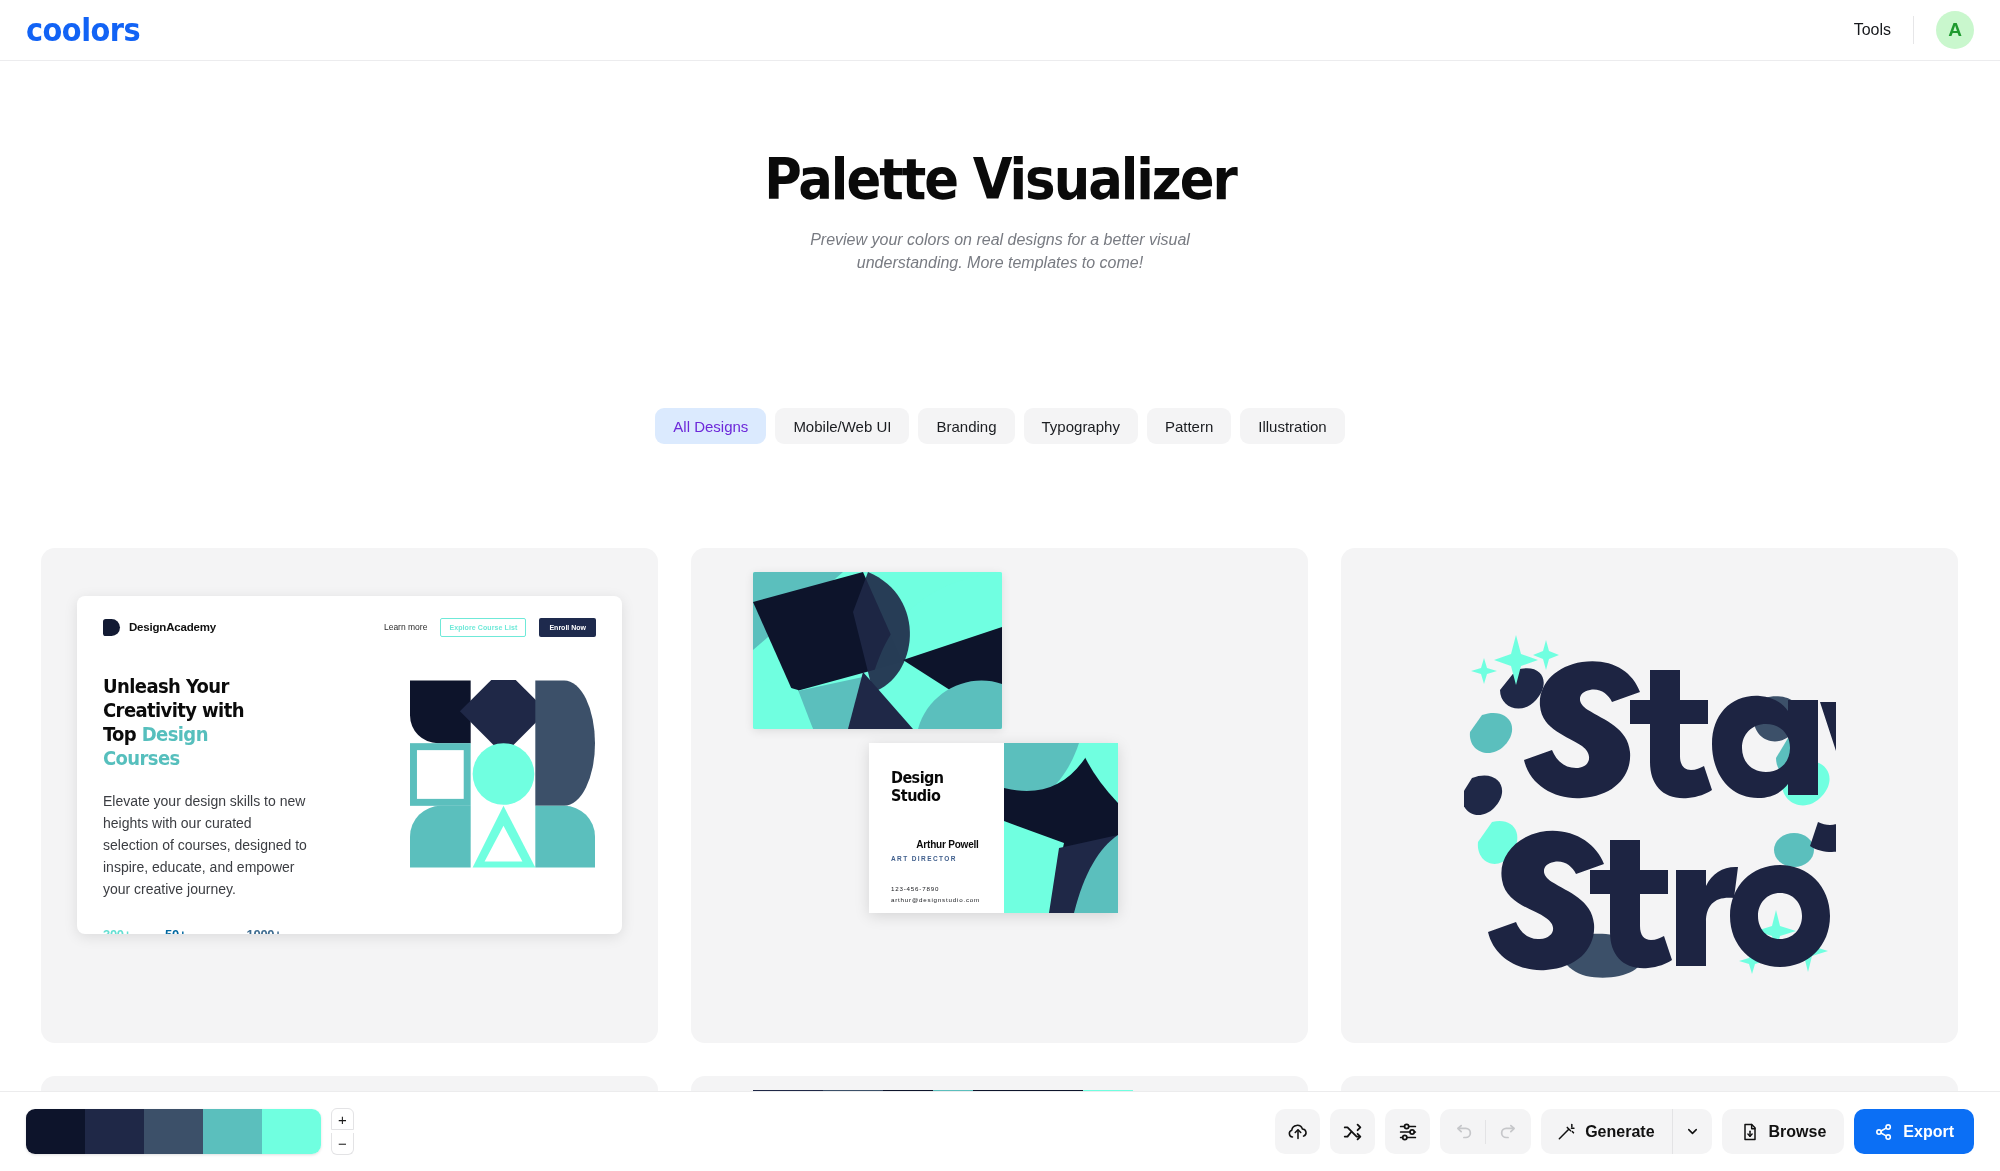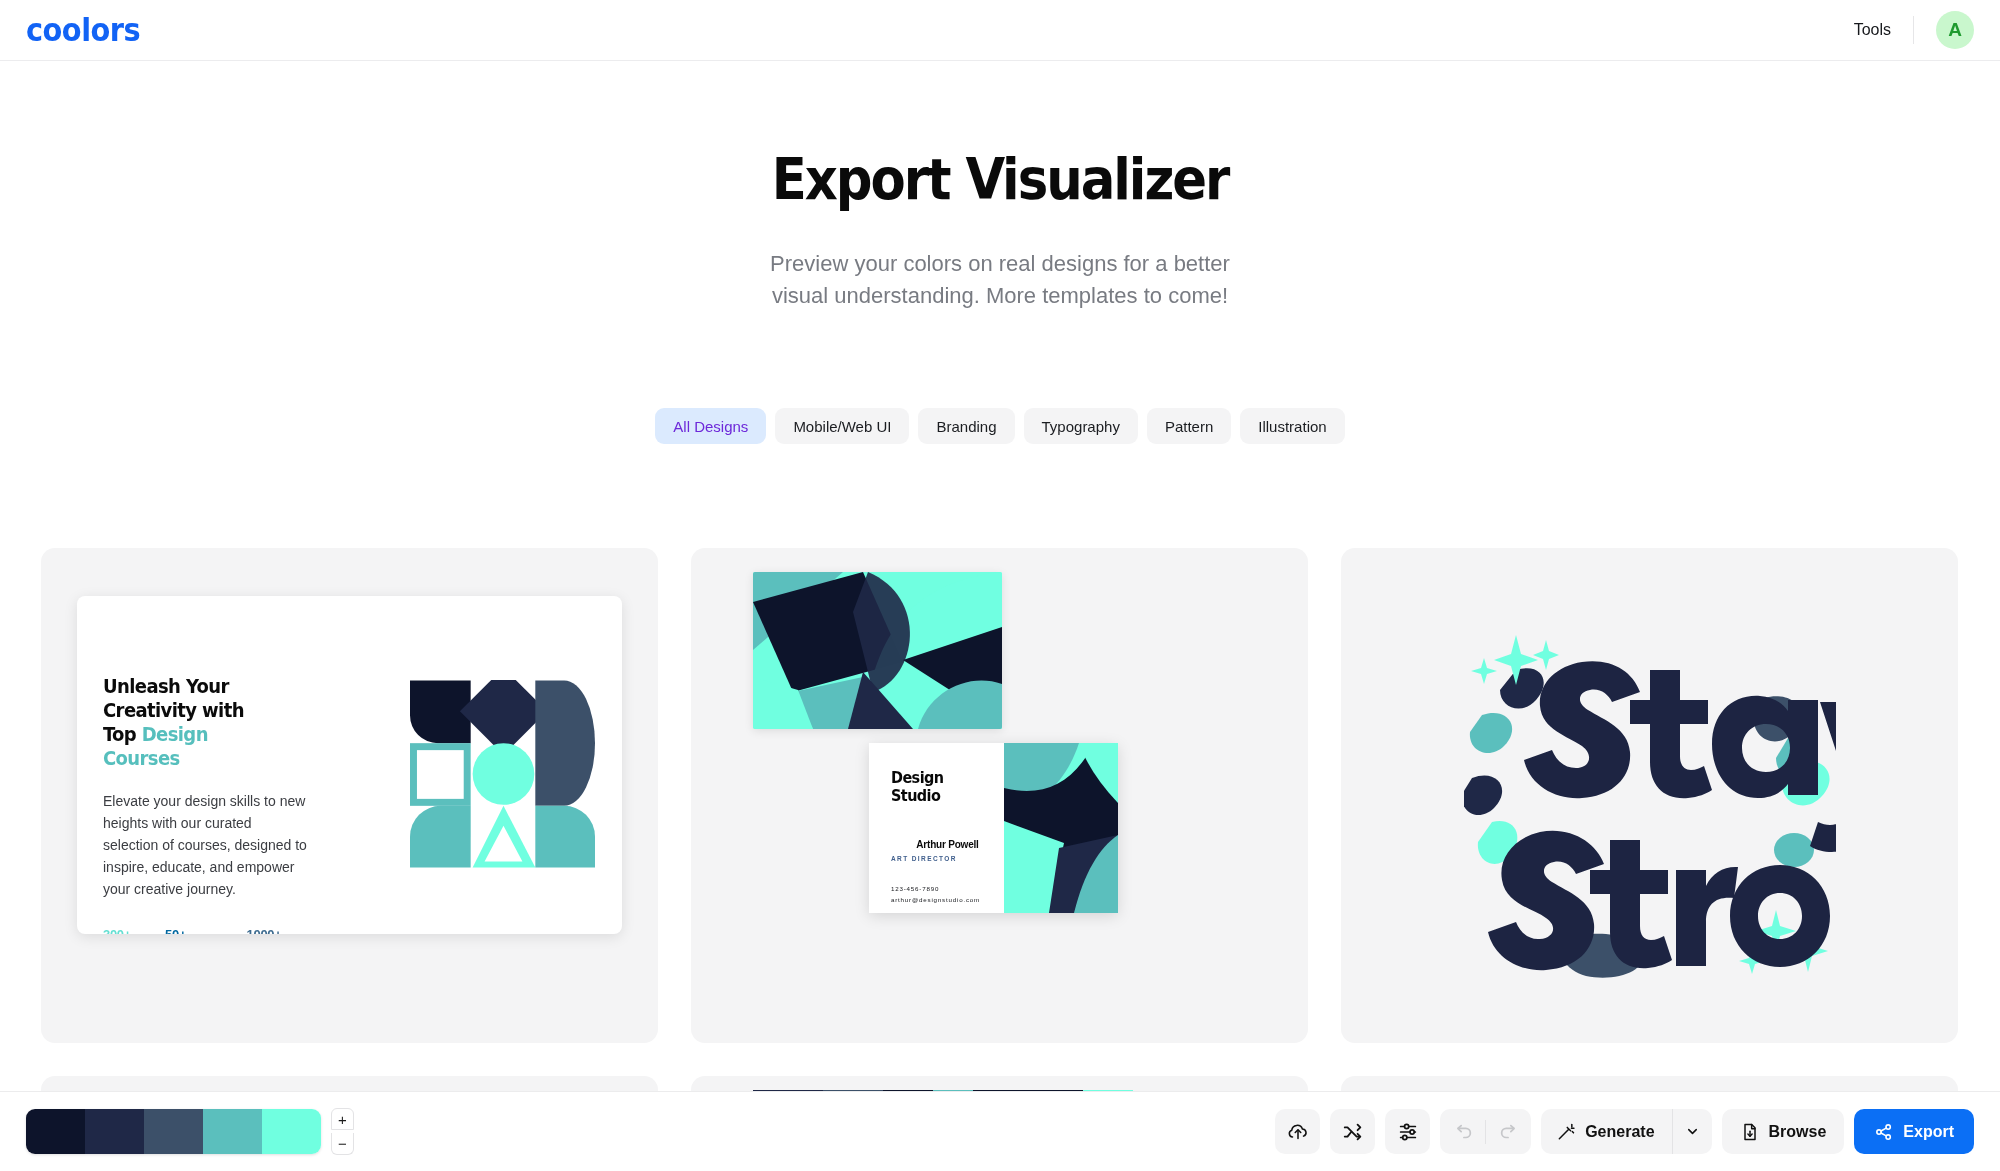--- a/index.html
+++ b/index.html
@@ -35,22 +35,22 @@
   }
 
   
   .hero{ position:absolute; top:61px; left:0; width:2000px; text-align:center; }
   .hero h1{
     margin-top:85px;
     font-size:57px; font-weight:800; letter-spacing:-2px; color:#0a0a0a;
     font-family:"DejaVu Sans", sans-serif; font-stretch:condensed;
   }
   .hero p{
-    margin:36px auto 0; width:460px;
-    font-size:22px; line-height:1.45; color:#787b82; font-weight:400;
+    margin:16px auto 0; width:460px;
+    font-size:16px; line-height:1.45; color:#787b82; font-weight:400;font-style:italic;
   }
 
   
   .pills{
     position:absolute; top:408px; left:0; width:2000px;
     display:flex; justify-content:center; gap:9px;
   }
   .pill{
     height:36px; padding:0 18px; border-radius:9px;
     background:#f4f4f5; color:#1b1d21; font-size:15px;
@@ -204,37 +204,48 @@
 <div class="topbar">
   <div class="logo">coolors</div>
   <div class="topright">
     <div class="tools-btn">Tools</div>
     <div class="vdiv"></div>
     <div class="avatar">A</div>
   </div>
 </div>
 
 <div class="hero">
-  <h1>Export Visualizer</h1>
+  <h1>Palette Visualizer</h1>
   <p>Preview your colors on real designs for a better visual understanding. More templates to come!</p>
 </div>
 
 <div class="pills">
   <div class="pill active">All Designs</div>
   <div class="pill">Mobile/Web UI</div>
   <div class="pill">Branding</div>
   <div class="pill">Typography</div>
   <div class="pill">Pattern</div>
   <div class="pill">Illustration</div>
 </div>
 
 <div class="grid">
 
   <div class="card">
     <div class="webmock">
+      <div class="wm-nav">
+        <div class="wm-logo">
+          <div class="wm-logo-mark"></div>
+          <div class="wm-logo-txt">DesignAcademy</div>
+        </div>
+        <div class="wm-nav-right">
+          <div class="wm-link">Learn more</div>
+          <div class="wm-ghost">Explore Course List</div>
+          <div class="wm-solid">Enroll Now</div>
+        </div>
+      </div>
 
       <div class="wm-body">
         <div class="wm-h1">
           <span>Unleash Your</span><br>
           <span>Creativity with</span><br>
           <span>Top </span><span class="accent">Design</span><br>
           <span class="accent">Courses</span>
         </div>
         <div class="wm-p">Elevate your design skills to new heights with our curated selection of courses, designed to inspire, educate, and empower your creative journey.</div>
         <div class="wm-stats">

